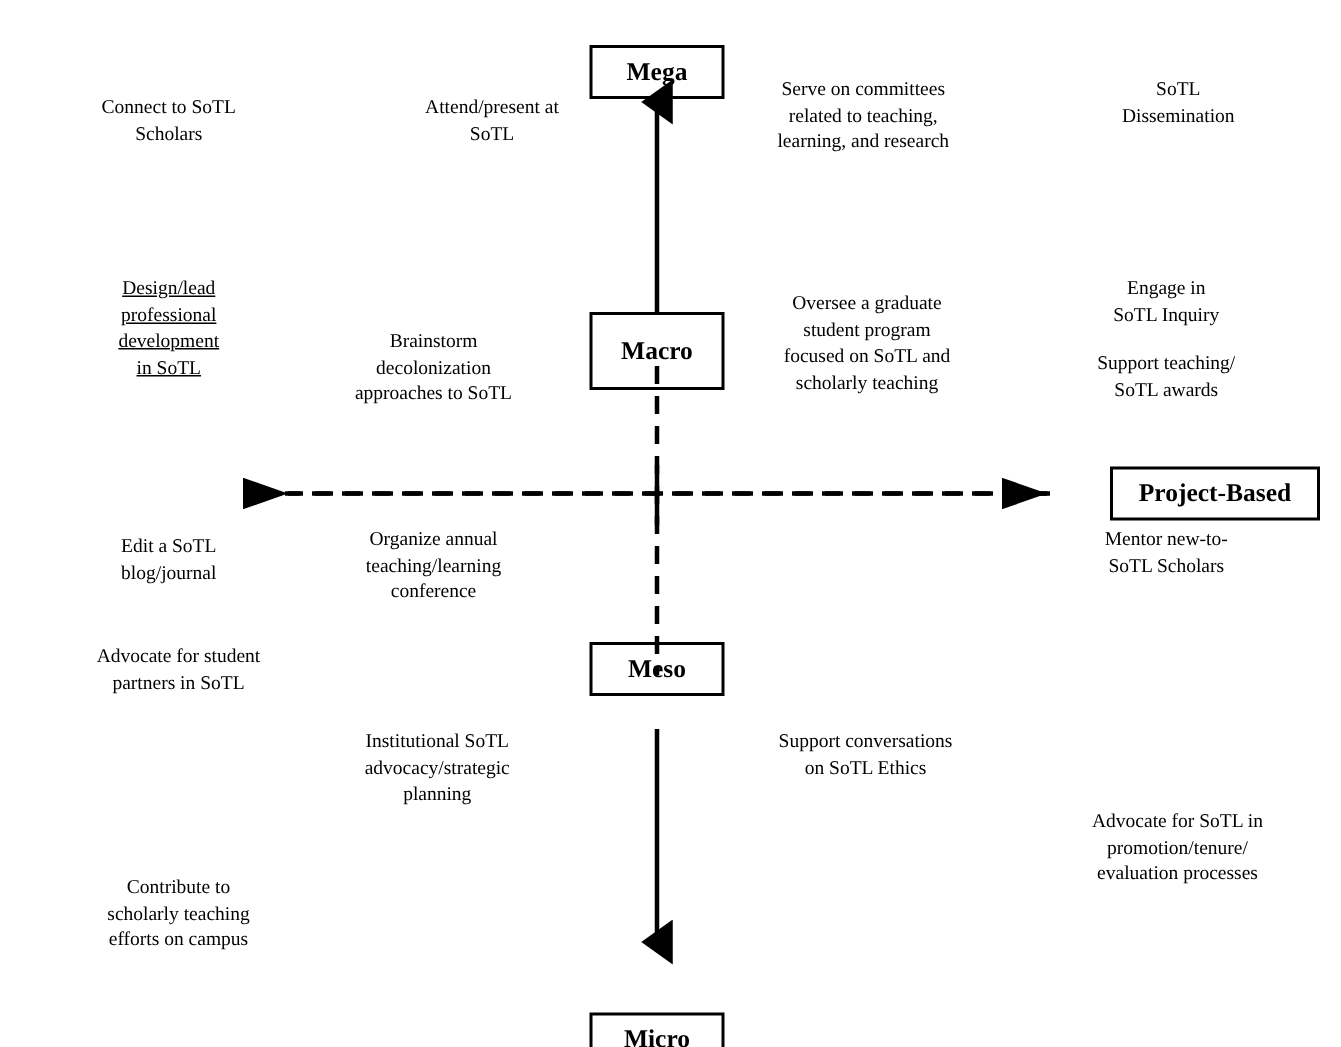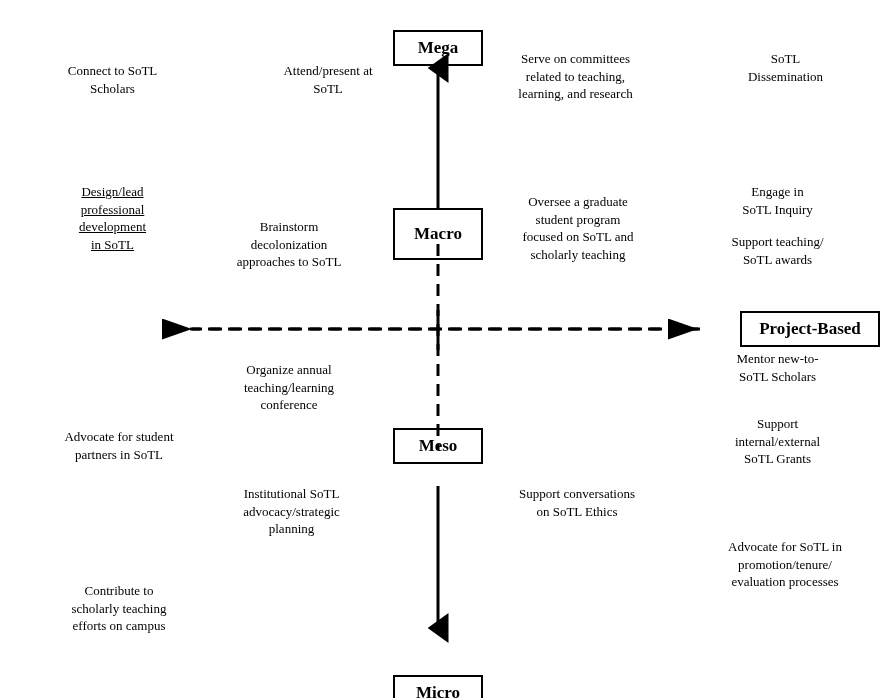--- a/index.html
+++ b/index.html
@@ -118,31 +118,31 @@
   </div>
   <div class="label" style="left:488px; top:193px; width:180px;">
     <span>Oversee a graduate<br>student program<br>focused on SoTL and<br>scholarly teaching</span>
   </div>
   <div class="label" style="left:700px; top:183px; width:155px;">
     <span>Engage in<br>SoTL Inquiry</span>
   </div>
   <div class="label" style="left:700px; top:233px; width:155px;">
     <span>Support teaching/<br>SoTL awards</span>
   </div>
-  <div class="label" style="left:210px; top:350px; width:158px;margin-top:11px;">
+  <div class="label" style="left:45px; top:355px; width:135px;">
+    <span>Edit a SoTL<br>blog/journal</span>
+  </div>
+  <div class="label" style="left:210px; top:350px; width:158px;">
     <span>Organize annual<br>teaching/learning<br>conference</span>
   </div>
   <div class="label" style="left:700px; top:350px; width:155px;">
     <span>Mentor new-to-<br>SoTL Scholars</span>
   </div>
   <div class="label" style="left:45px; top:428px; width:148px;">
     <span>Advocate for student<br>partners in SoTL</span>
-  </div>
-  <div class="label" style="left:700px; top:415px; width:155px;">
-    <span>Support<br>internal/external<br>SoTL Grants</span>
   </div>
   <div class="label" style="left:210px; top:485px; width:163px;">
     <span>Institutional SoTL<br>advocacy/strategic<br>planning</span>
   </div>
   <div class="label" style="left:488px; top:485px; width:178px;">
     <span>Support conversations<br>on SoTL Ethics</span>
   </div>
   <div class="label" style="left:45px; top:538px; width:148px;margin-top:44px;">
     <span>Contribute to<br>scholarly teaching<br>efforts on campus</span>
   </div>

